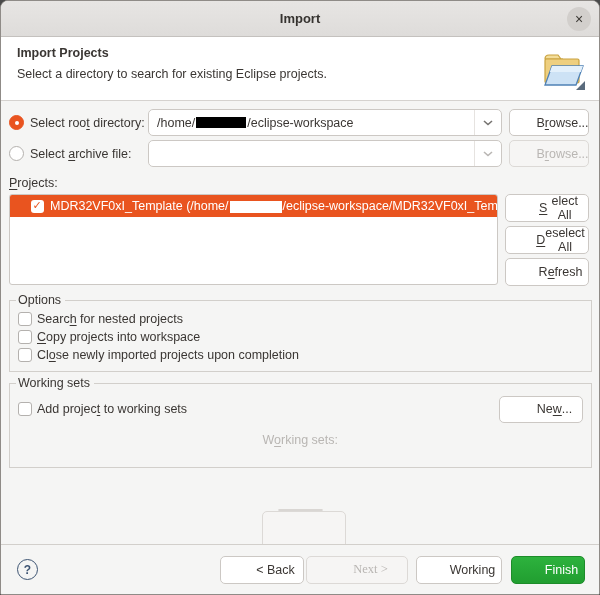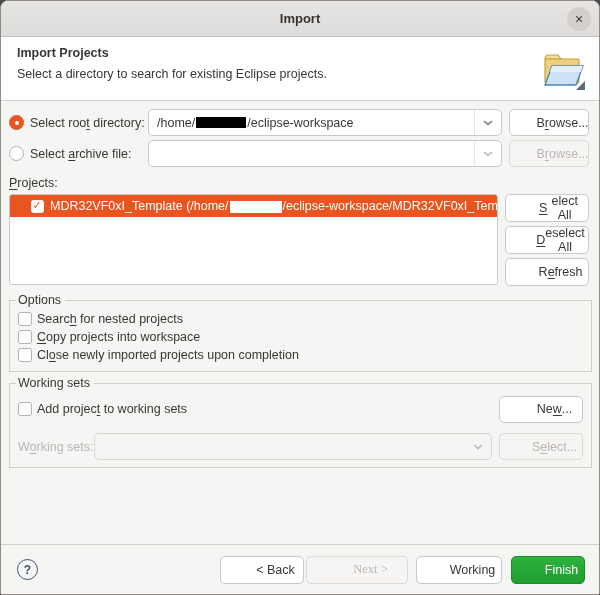--- a/index.html
+++ b/index.html
@@ -68,21 +68,21 @@
   .check-row{display:flex;align-items:center;height:18px;cursor:pointer;}
   .checkbox{width:14px;height:14px;flex:0 0 14px;border-radius:3px;background:#ffffff;
     border:1px solid #b4b1ae;position:relative;cursor:pointer;}
   .checkbox.checked{background:#e95420;border-color:#d64a18;}
   .checkbox.checked::after{content:"✓";position:absolute;left:1.5px;top:-0.5px;font-size:11px;font-weight:bold;color:#ffffff;}
   .check-label{margin-left:5px;}
 
   .ws-row1{display:flex;align-items:center;height:28px;margin-top:2px;}
   .ws-row1 .spacer{flex:1;}
   .ws-row1 .btn{width:84px;flex:0 0 84px;}
-  .ws-row2{display:flex;align-items:center;height:27px;margin-top:10px;}
+  .ws-row2{display:flex;align-items:center;height:27px;margin-top:10px;flex-direction:column;}
   .ws-label{width:76px;flex:0 0 76px;color:#b9b6b3;}
   .ws-row2 .btn{width:84px;flex:0 0 84px;margin-left:7px;}
 
   
   .footer{margin-top:auto;height:50px;flex:0 0 50px;border-top:1px solid #d2cfcb;
     display:flex;align-items:center;padding:0 14px 0 16px;background:#f5f5f4;}
   .help-btn{width:21px;height:21px;border-radius:50%;border:1.5px solid #3d5472;color:#3d5472;
     background:transparent;font-weight:bold;font-size:12px;display:flex;align-items:center;
     justify-content:center;cursor:pointer;font-family:inherit;}
   .footer .spacer{flex:1;}

